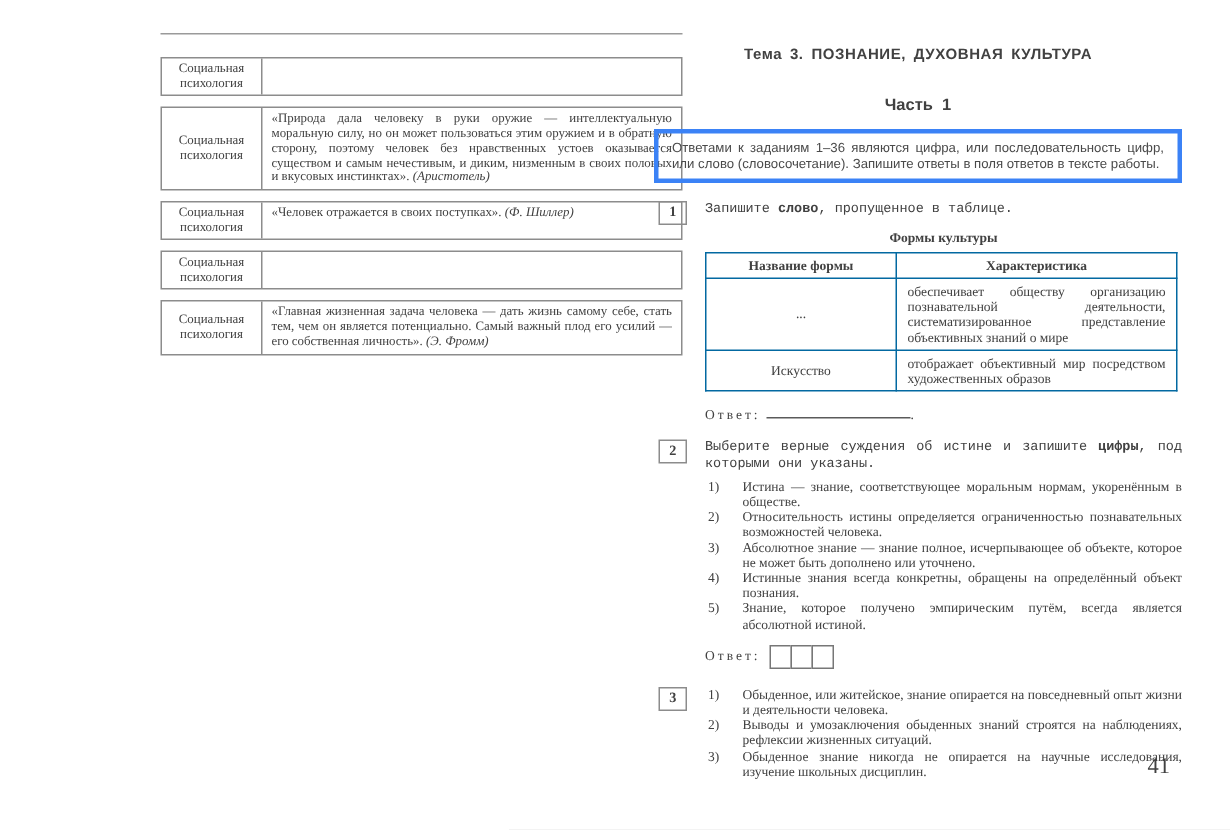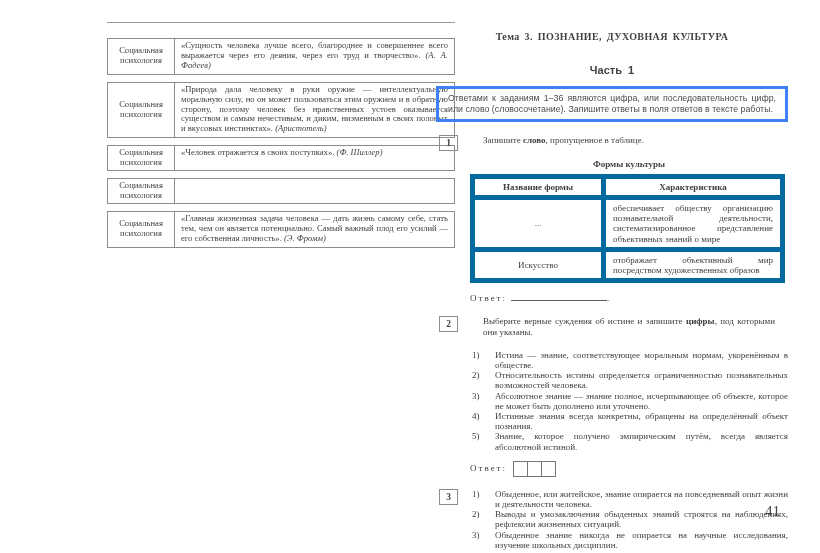--- a/index.html
+++ b/index.html
@@ -23,42 +23,42 @@
   }
   .quote-box .qt { flex:1; padding:2px 6px 3px 6px; text-align:justify; }
   .quote-box .author { font-style:italic; }
 
   
   .right-page {
     position:absolute; left:436px; top:32px; width:352px;
     font-size:9px; line-height:10.2px;
   }
   .topic-title {
-    text-align:center; font-family:Liberation Serif, serif;
+    text-align:center; font-family:Liberation Sans, sans-serif;
     font-weight:bold; font-size:10px; letter-spacing:0.4px; word-spacing:2px;
   }
   .part-title {
     text-align:center; font-family:"Liberation Sans", sans-serif;
     font-weight:bold; font-size:11px; margin-top:23px; word-spacing:3px;
   }
   .instruction-box {
     border:3px solid #3b82f6; margin-top:11px; padding:4px 9px;
     font-family:"Liberation Sans", sans-serif; font-size:8.8px;
     line-height:11px; text-align:justify; color:#4a4a4a;
   }
   .question { position:relative; padding-left:34px; margin-top:12px; }
   .qnum {
     position:absolute; left:3px; top:0; width:17px; height:14px;
     border:1px solid #8c8c8c; text-align:center; line-height:14px;
     font-weight:bold; font-size:9.5px;
   }
-  .qprompt { margin:13px; text-align:justify; }
+  .qprompt { margin:0; text-align:justify;font-family:Liberation Mono, monospace; }
   .tcaption { text-align:center; font-weight:bold; margin-top:8px; }
   .ftable { border-collapse:collapse; width:315px; margin-top:5px; }
-  .ftable th, .ftable td { border:5px solid #0369a1; padding:3px 7px; vertical-align:middle; }
+  .ftable th, .ftable td { border:1px solid #0369a1; padding:3px 7px; vertical-align:middle; }
   .ftable th { font-weight:bold; text-align:center; }
   .ftable td.c { text-align:center; }
   .ftable td.j { text-align:justify;margin-top:48px; }
   .answer-line { margin-top:9px; }
   .alabel { letter-spacing:2px; }
   .ablank {
     display:inline-block; width:96px; height:8px;
     border-bottom:1px solid #5a5a5a; margin-left:4px;
   }
   .items { margin-top:5px; padding-left:2px; }
@@ -75,24 +75,20 @@
 </head>
 <body>
 
 <div class="canvas">
 
   <div class="left-page">
     <div class="cont-line"></div>
 
     <div class="quote-box">
       <div class="cat">Социальная психология</div>
-      <div class="qt">
-        <span>«Сущность человека лучше всего, благороднее и совершеннее всего выражается через его деяния, через его труд и творчество».</span>
-        <span class="author">(А. А. Фадеев)</span>
-      </div>
     </div>
 
     <div class="quote-box">
       <div class="cat">Социальная психология</div>
       <div class="qt">
         <span>«Природа дала человеку в руки оружие — интеллектуальную моральную силу, но он может пользоваться этим оружием и в обратную сторону, поэтому человек без нравственных устоев оказывается существом и самым нечестивым, и диким, низменным в своих половых и вкусовых инстинктах».</span>
         <span class="author">(Аристотель)</span>
       </div>
     </div>
 

